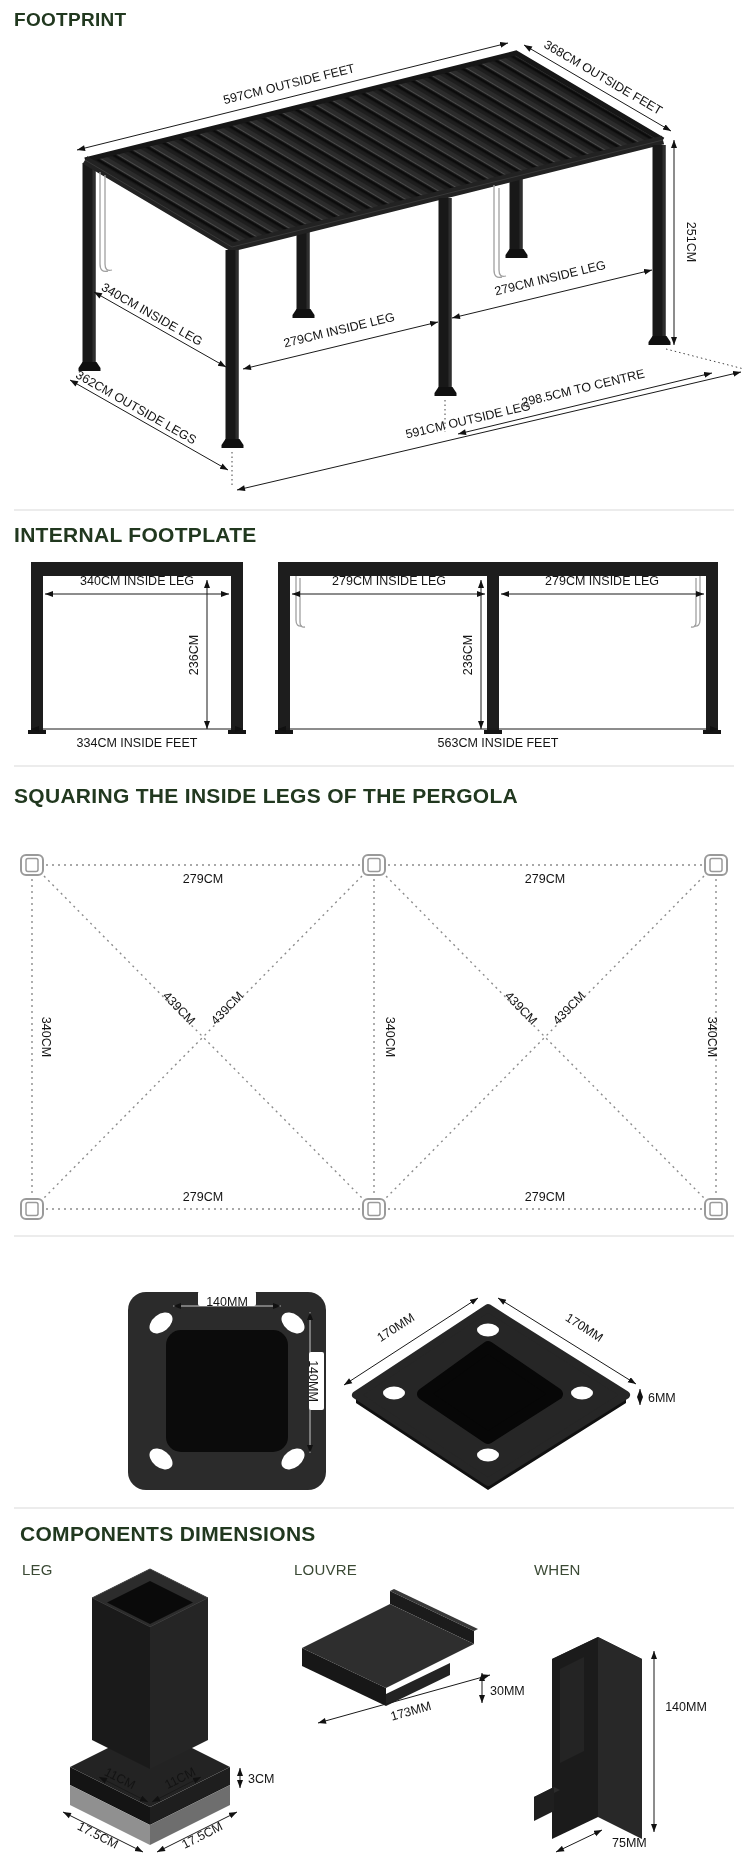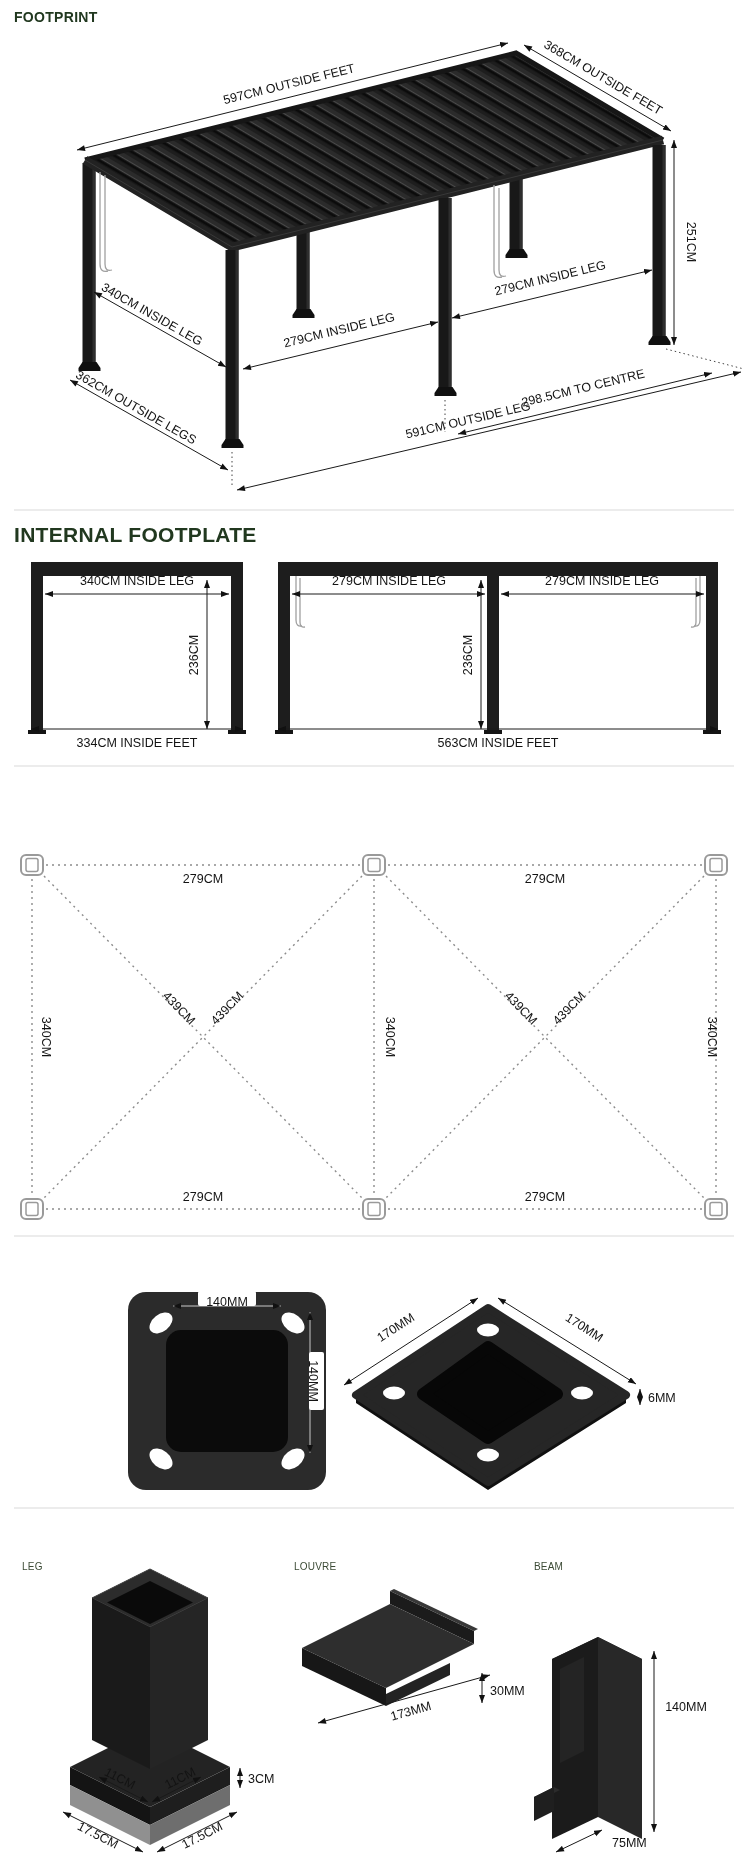--- a/index.html
+++ b/index.html
@@ -1,28 +1,28 @@
 <!DOCTYPE html>
 <html><head>
 <meta charset="utf-8">
 <style>
   html,body{margin:0;padding:0;background:#ffffff;}
   #page{position:relative;width:748px;height:1854px;background:#ffffff;overflow:hidden;
         font-family:"Liberation Sans",sans-serif;}
   .section-h{position:absolute;left:14px;margin:0;font-weight:bold;font-size:21px;line-height:1.05;
              color:#21381f;letter-spacing:.3px;}
-  #h-footprint{font-size:14px;top:10px;}
+  #h-footprint{font-size:19px;top:10px;}
   #h-internal{top:524px;}
   #h-squaring{top:785px;}
   #h-footplate{top:1249px;}
   #h-components{top:1523px;left:20px;}
   .subtitle{position:absolute;left:14px;top:810px;width:712px;font-size:12px;line-height:1.2;
             color:#1c1c1c;letter-spacing:-.4px;}
   .divider{position:absolute;left:14px;width:720px;height:2px;background:#ececec;}
-  .comp-label{position:absolute;top:1561px;font-size:10px;color:#3b4a35;letter-spacing:.2px;}
+  .comp-label{position:absolute;top:1561px;font-size:15px;color:#3b4a35;letter-spacing:.2px;}
   svg{position:absolute;left:0;display:block;}
   #svg-footprint{top:38px;}
   #svg-internal{top:555px;}
   #svg-squaring{top:845px;}
   #svg-footplate{top:1285px;}
   #svg-components{top:1555px;}
   svg text{font-family:"Liberation Sans",sans-serif;font-size:12.5px;fill:#131313;letter-spacing:0px;}
   .lab{text-anchor:middle;}
   .dim{stroke:#1a1a1a;stroke-width:1;fill:none;}
   .dimlight{stroke:#c9c9c9;stroke-width:1;fill:none;}
@@ -190,20 +190,21 @@
       <text class="lab" x="602" y="30">279CM INSIDE LEG</text>
       <g transform="translate(472,100) rotate(-90)">
           <text class="lab">236CM</text>
         </g>
       <text class="lab" x="498" y="192">563CM INSIDE FEET</text>
     </g>
   </svg>
 
   <div class="divider" style="top:765px"></div>
 
+  <h2 id="h-squaring" class="section-h">SQUARING THE INSIDE LEGS OF THE PERGOLA</h2>
 
   <svg id="svg-squaring" width="748" height="392" viewBox="0 0 748 392">
     <g>
       <line class="dot" x1="46" y1="20" x2="360" y2="20"></line>
       <line class="dot" x1="388" y1="20" x2="702" y2="20"></line>
       <line class="dot" x1="46" y1="364" x2="360" y2="364"></line>
       <line class="dot" x1="388" y1="364" x2="702" y2="364"></line>
       <line class="dot" x1="32" y1="34" x2="32" y2="350"></line>
       <line class="dot" x1="374" y1="34" x2="374" y2="350"></line>
       <line class="dot" x1="716" y1="34" x2="716" y2="350"></line>
@@ -311,23 +312,24 @@
         </g>
       <g transform="translate(582,46) rotate(33)">
           <text class="lab">170MM</text>
         </g>
       <text x="648" y="117">6MM</text>
     </g>
   </svg>
 
   <div class="divider" style="top:1507px"></div>
 
+  <h2 id="h-components" class="section-h">COMPONENTS DIMENSIONS</h2>
   <div class="comp-label" style="left:22px">LEG</div>
   <div class="comp-label" style="left:294px">LOUVRE</div>
-  <div class="comp-label" style="left:534px">BEAM</div>
+  <div class="comp-label" style="left:534px">WHEN</div>
 
   <svg id="svg-components" width="748" height="299" viewBox="0 0 748 299">
 
     <g>
       <polygon points="150,172 230,212 150,252 70,212" fill="#232323"></polygon>
       <polygon points="150,14 208,43 150,72 92,43" fill="#2c2c2c" stroke="#3a3a3a" stroke-width="1"></polygon>
       <polygon points="150,26 193,47.5 150,69 107,47.5" fill="#0a0a0a"></polygon>
       <polygon points="92,43 150,72 150,214 92,185" fill="#1a1a1a"></polygon>
       <polygon points="150,72 208,43 208,185 150,214" fill="#252525"></polygon>
       <polygon points="70,212 150,252 150,270 70,230" fill="#141414"></polygon>

